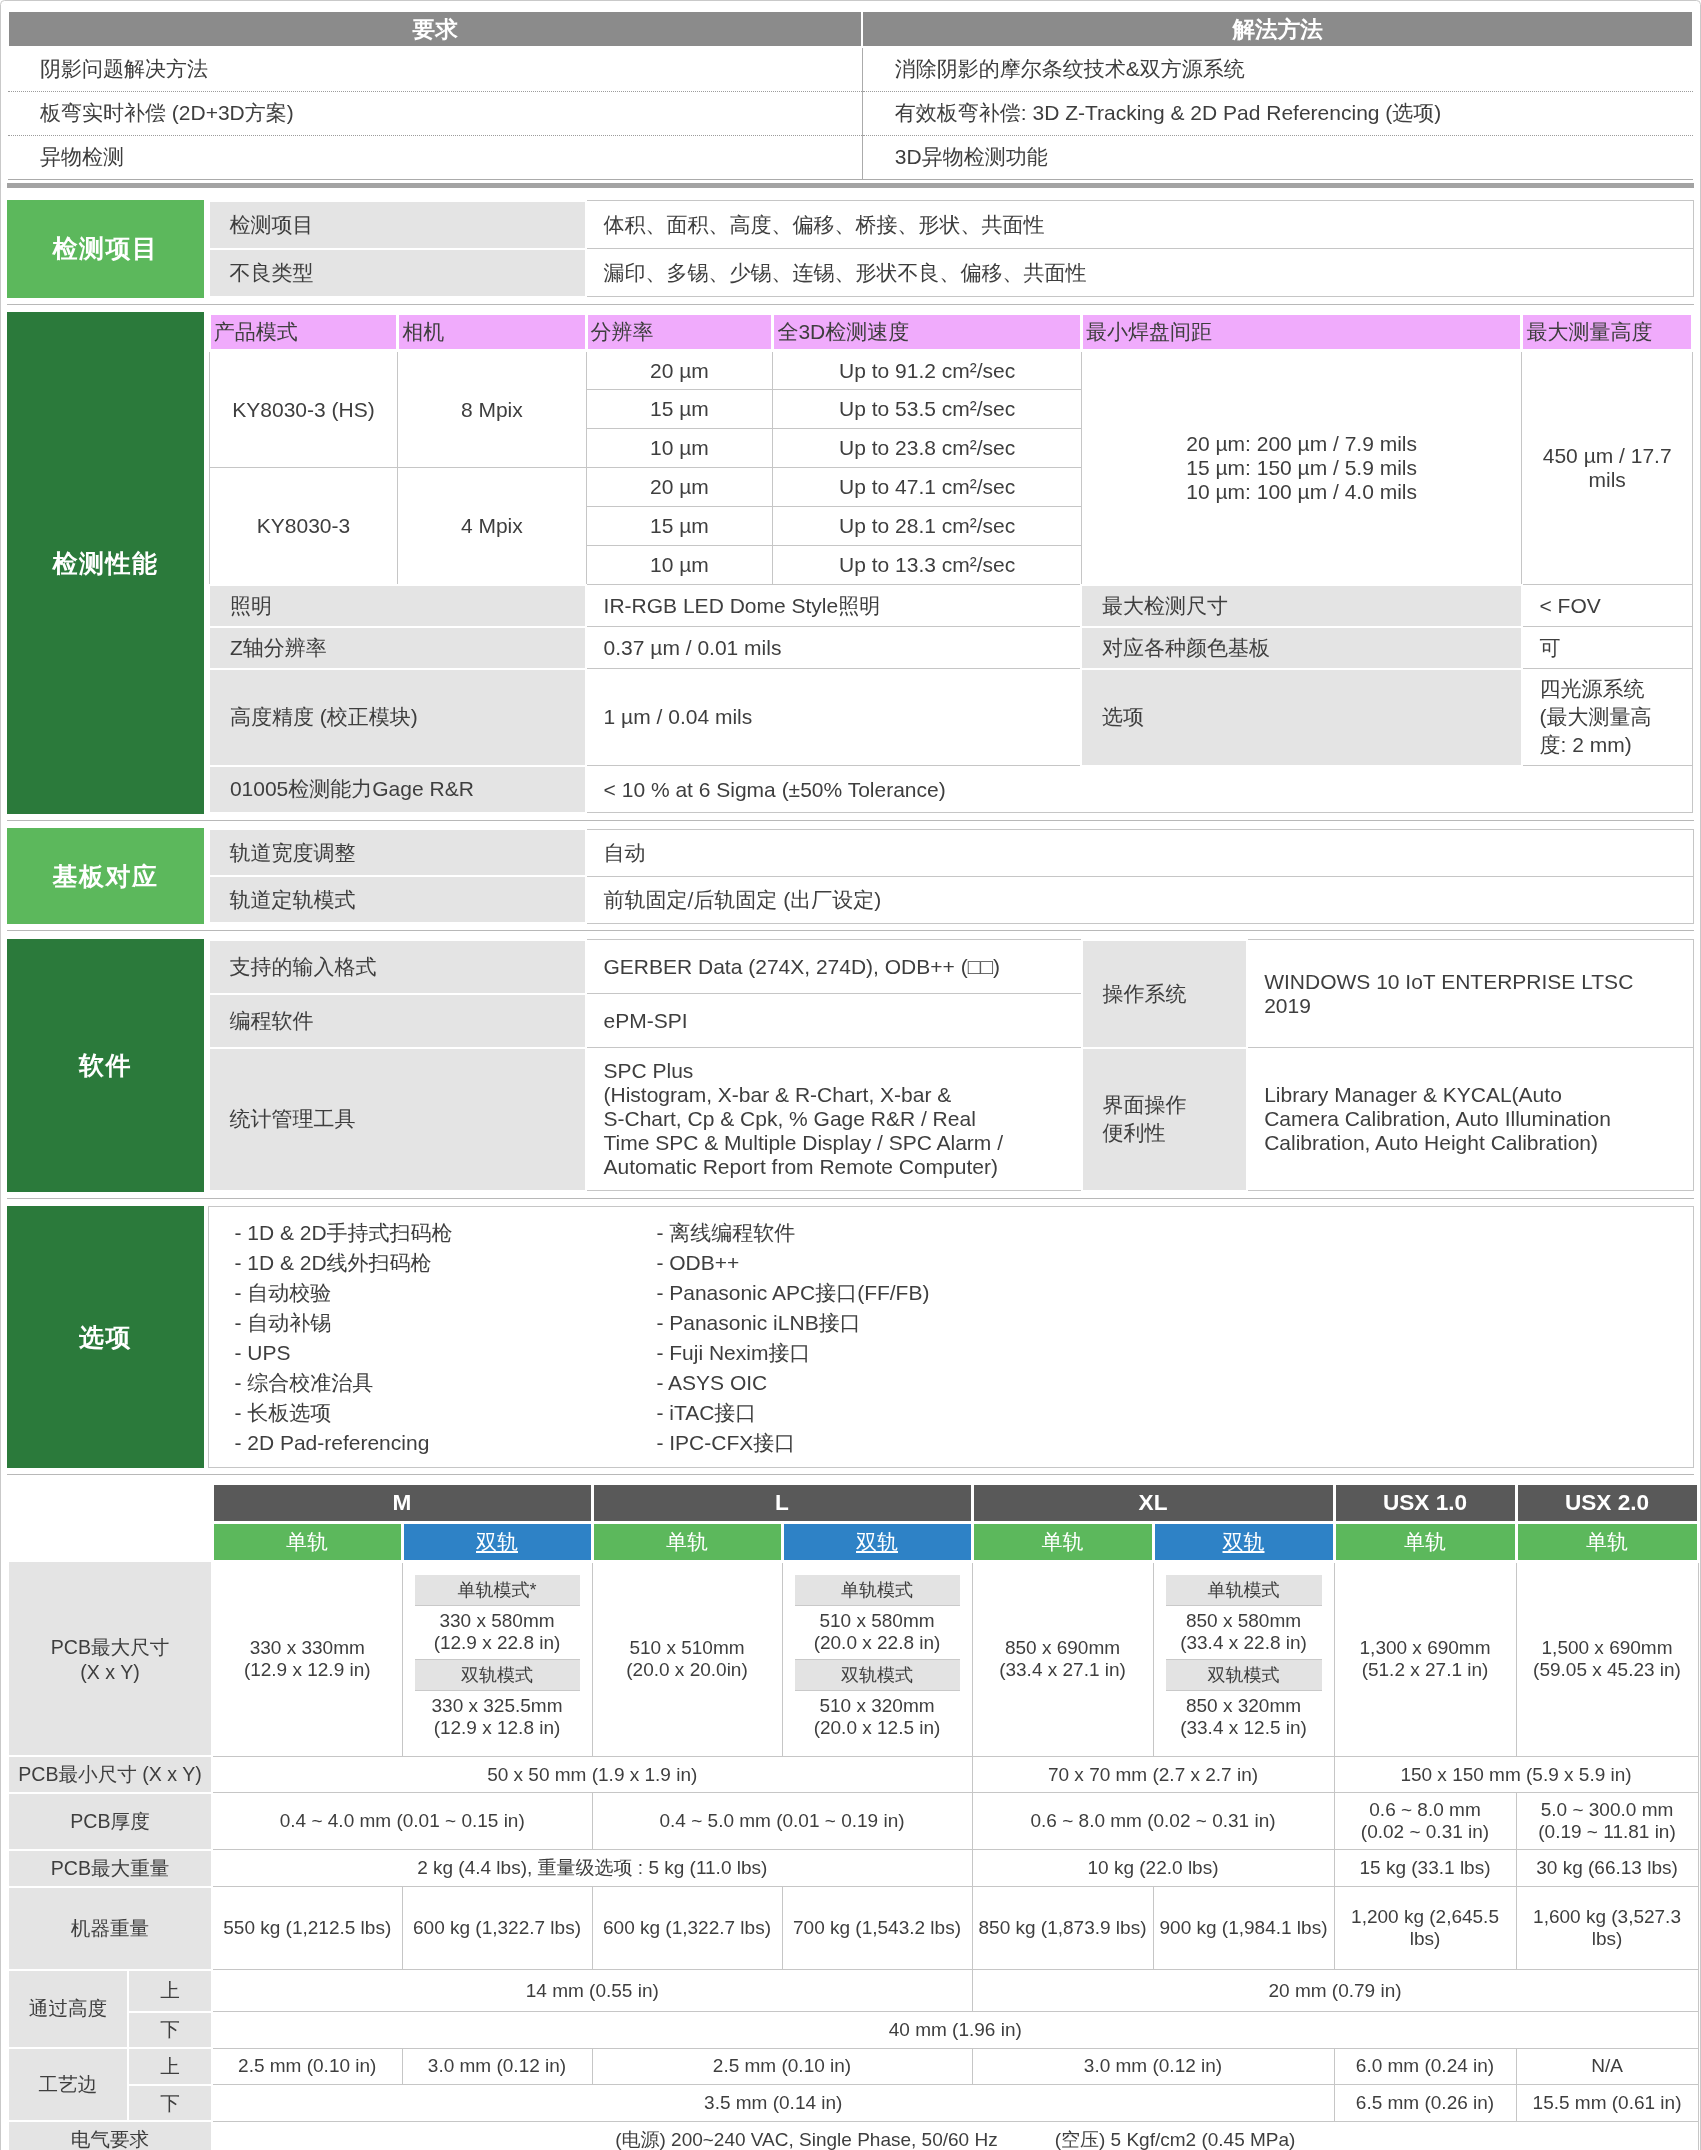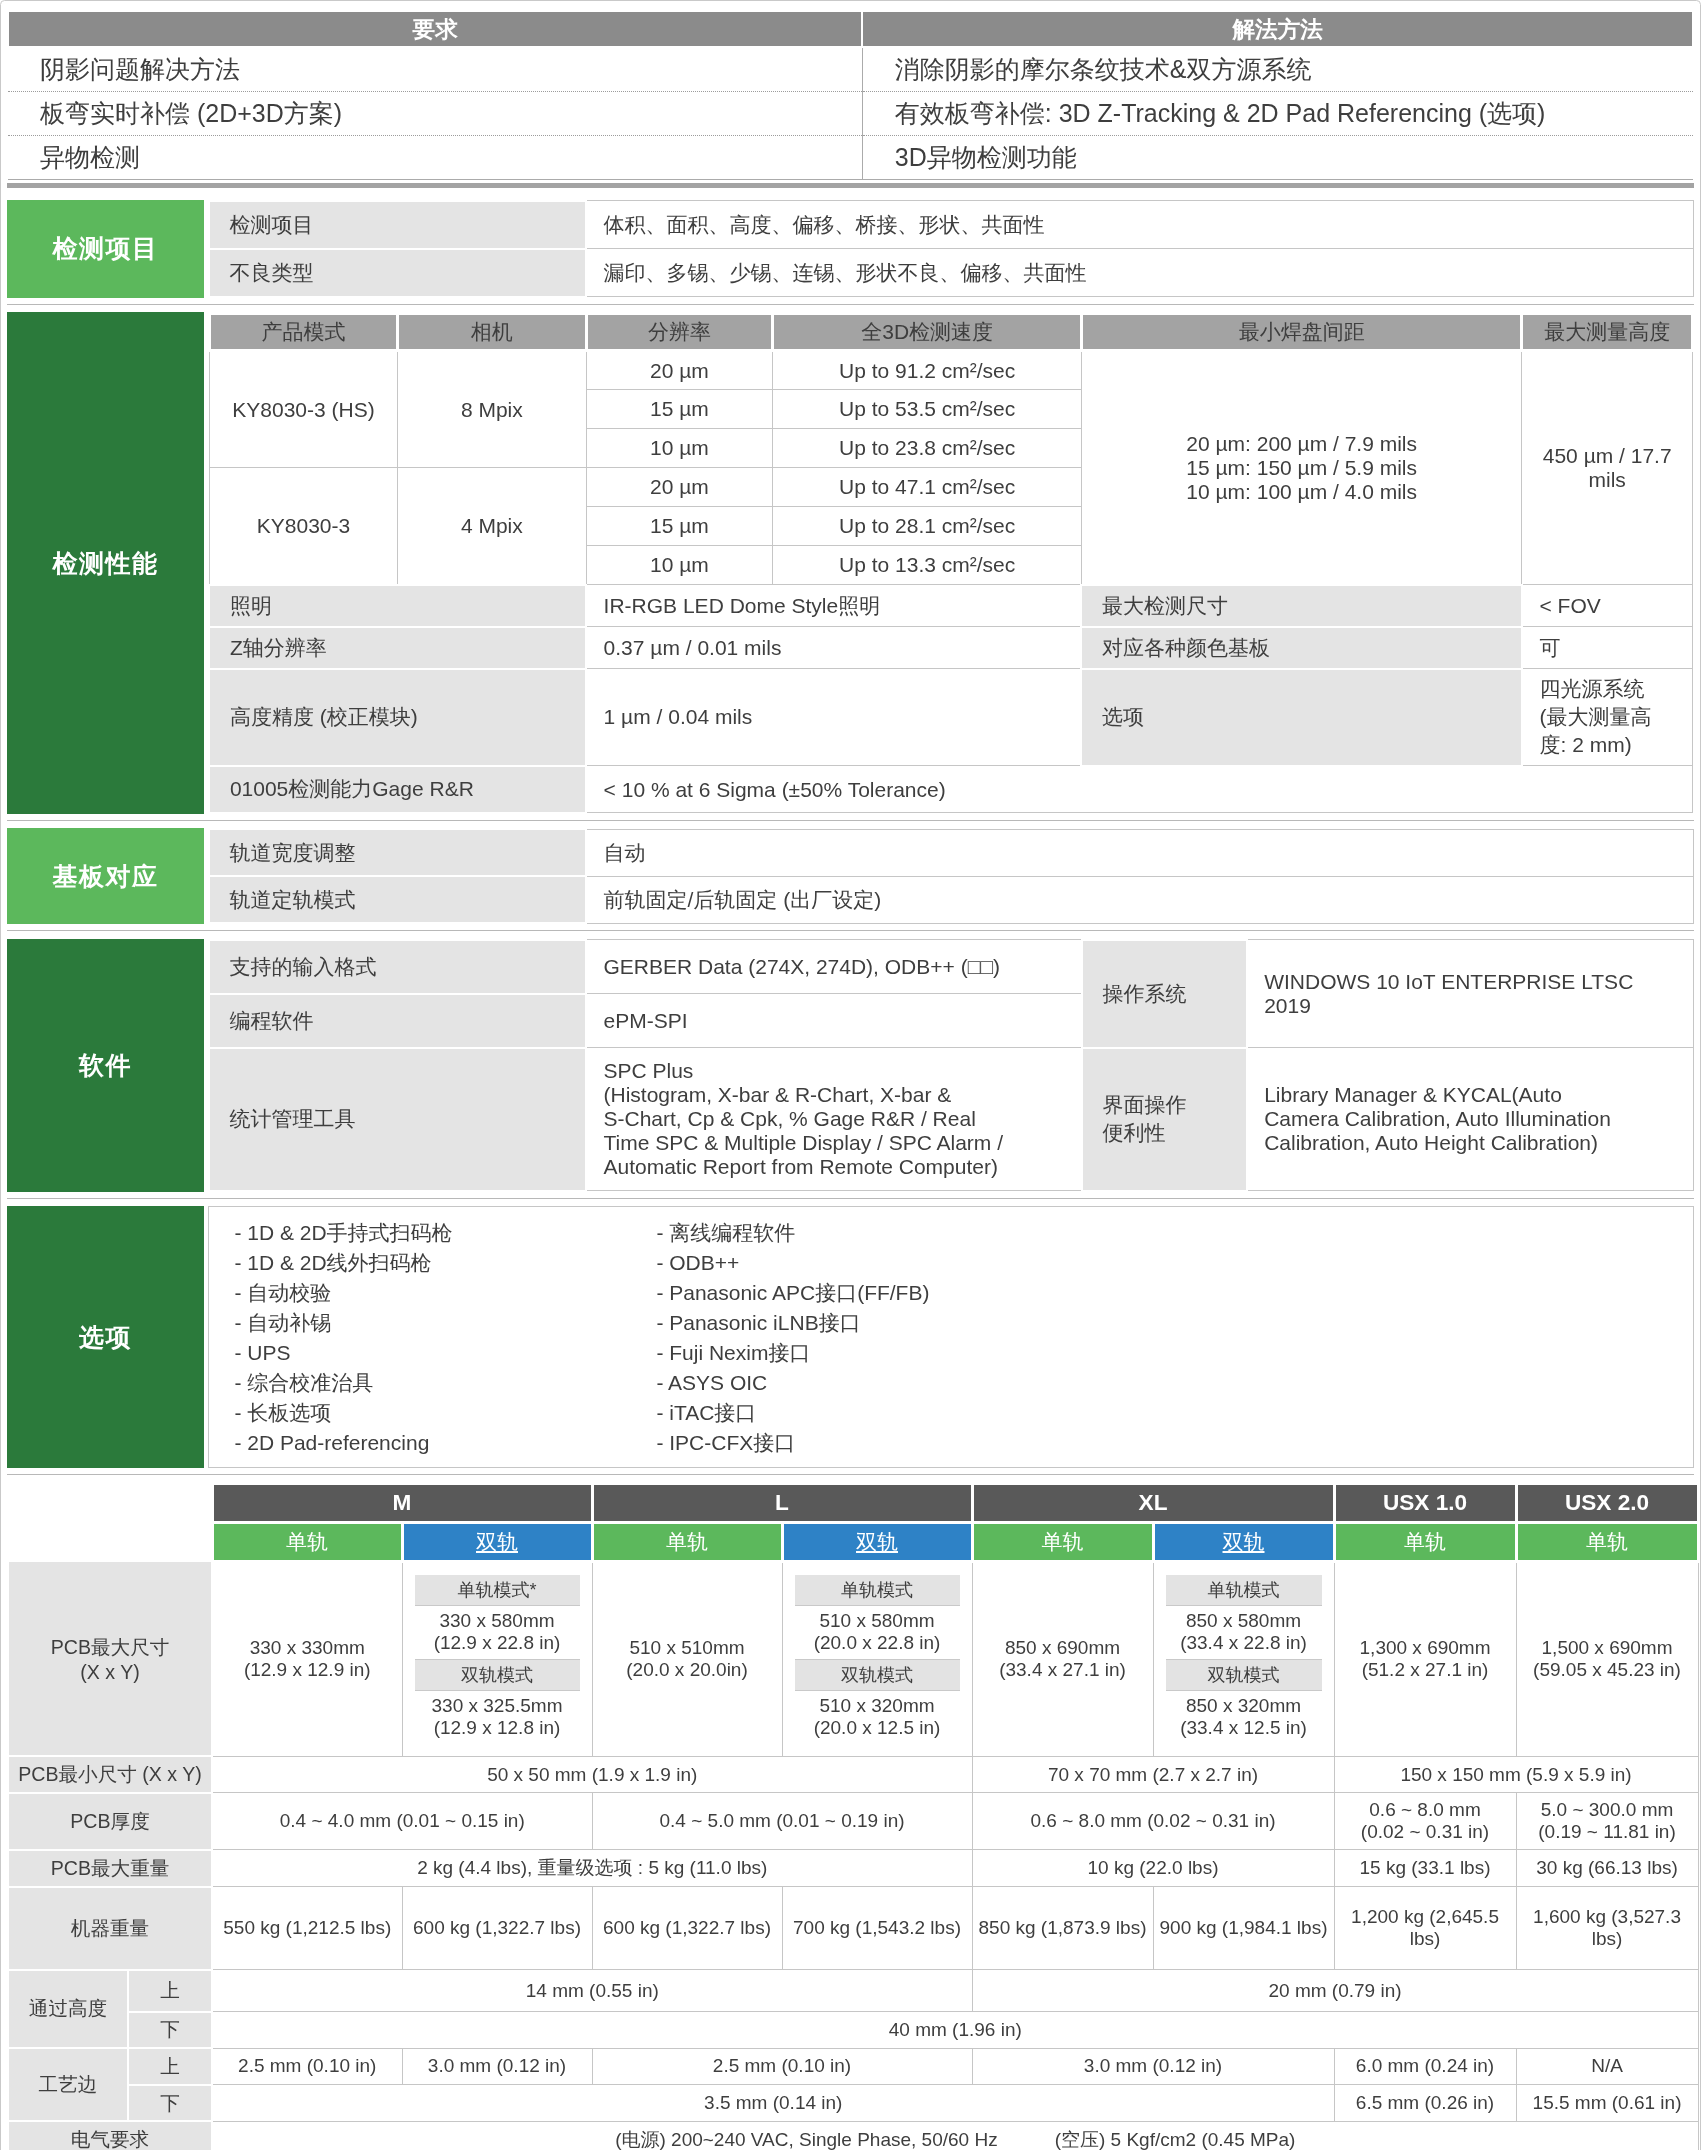--- a/index.html
+++ b/index.html
@@ -20,42 +20,42 @@
   }
   .pre { white-space: pre-line; }
 
   
   table.toptable { width: 100%; border-collapse: collapse; table-layout: fixed; }
   .toptable td.hd {
     background: #8b8b8b; color: #fff; font-weight: bold; text-align: center;
     height: 36px; font-size: 22.6px; border: 2.3px solid #fff;
   }
   .toptable td.rq, .toptable td.sl {
-    height: 44px; font-size: 25px; padding-left: 32px;
+    height: 44px; font-size: 21px; padding-left: 32px;
     border-bottom: 1.5px dotted #9c9c9c; background: #fff;
   }
   .toptable td.sl { border-left: 1.5px solid #ababab; }
   .toptable tr.lastrow td { border-bottom: 1.5px solid #ababab; }
   .band { height: 4.5px; background: #a3a3a3; margin: 3.8px 0 12px 0; }
   .sep { height: 0; border-top: 1.5px solid #b8b8b8; margin: 6px 0 7.5px 0; }
 
   
   .sect { display: flex; align-items: stretch; gap: 3.8px; margin: 0 0 4.5px 0; }
   .sect-label {
     flex: 0 0 197px; display: flex; align-items: center; justify-content: center;
     color: #fff; font-weight: bold; font-size: 25px; letter-spacing: 1.5px;
   }
   .bg-lg { background: #5cb85c; }
   .bg-dg { background: #2b7a3b; }
   .sect-body { flex: 1 1 auto; }
 
   table.grid { width: 100%; border-collapse: collapse; table-layout: fixed; }
   table.grid td { border: 0.8px solid #c6c6c6; padding: 6px 16.6px; font-size: 21px; background: #fff; }
   table.grid td.lab { background: #e4e4e4; border: 2.3px solid #fff; padding-left: 19.6px; }
-  table.grid td.ph { background: #a3a3a3; border: 3px solid #fff; text-align: center; height: 36px; font-size: 21px; padding: 3px; }
+  table.grid td.ph { background: #f0abfc; border: 3px solid #fff; height: 36px; font-size: 21px; padding: 3px; }
   table.grid td.ctr { text-align: center; padding: 3px 6px; }
   .perf tr.sr { height: 39px; }
   .perf td.dot { border-bottom: 1.5px dotted #b9b9b9; }
 
   
   .optbox {
     border: 0.8px solid #c6c6c6; background: #fff; display: flex;
     padding: 10.5px 0 9px 25.6px; min-height: 235px;
   }
   .optcol { line-height: 30px; font-size: 21px; }

